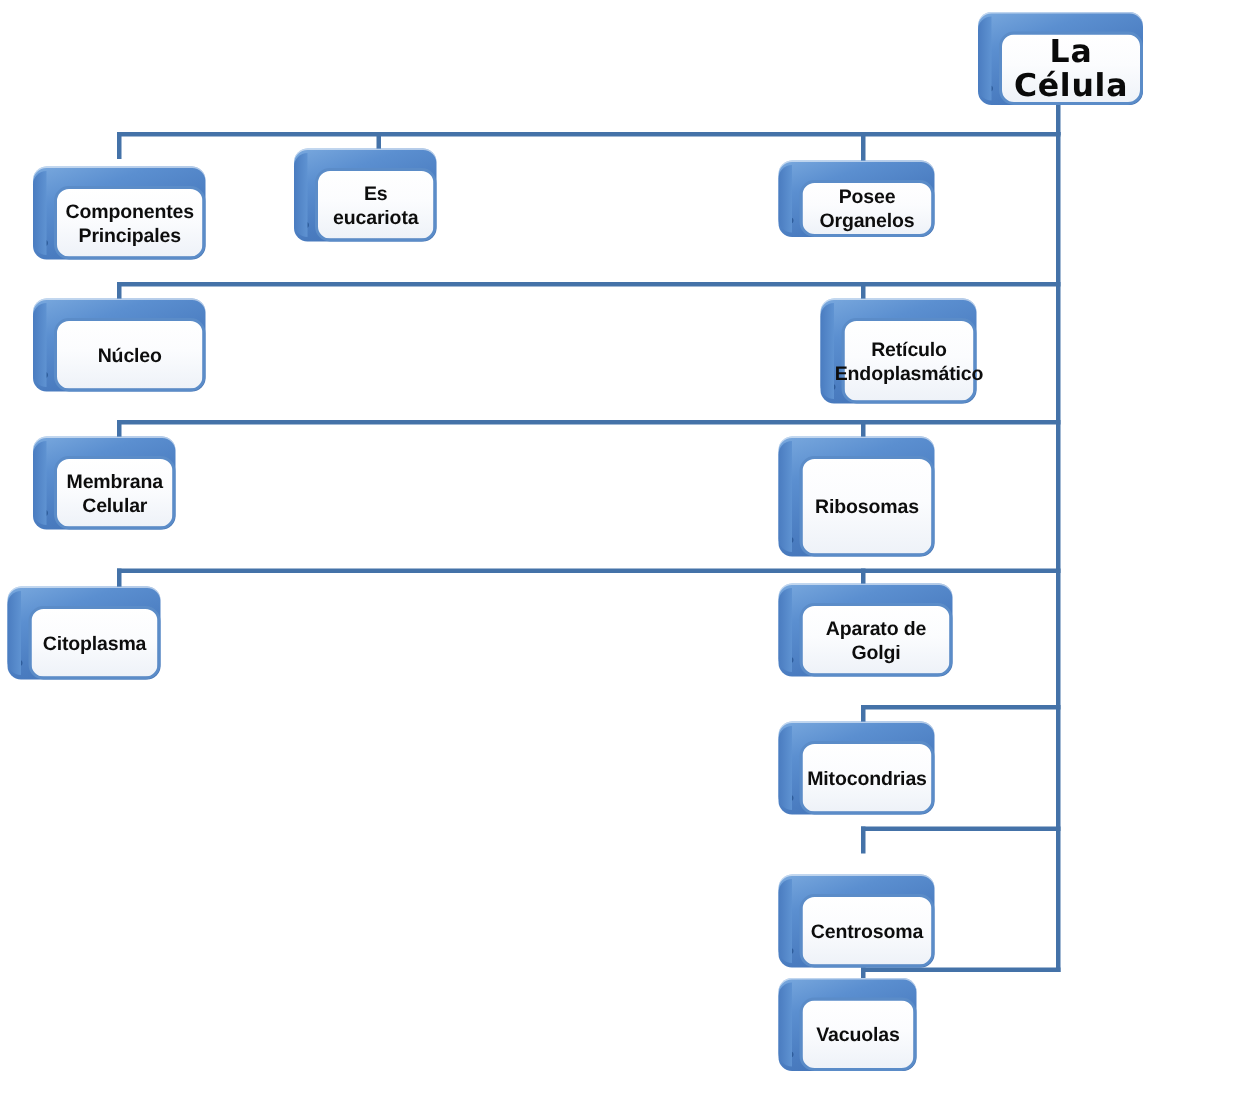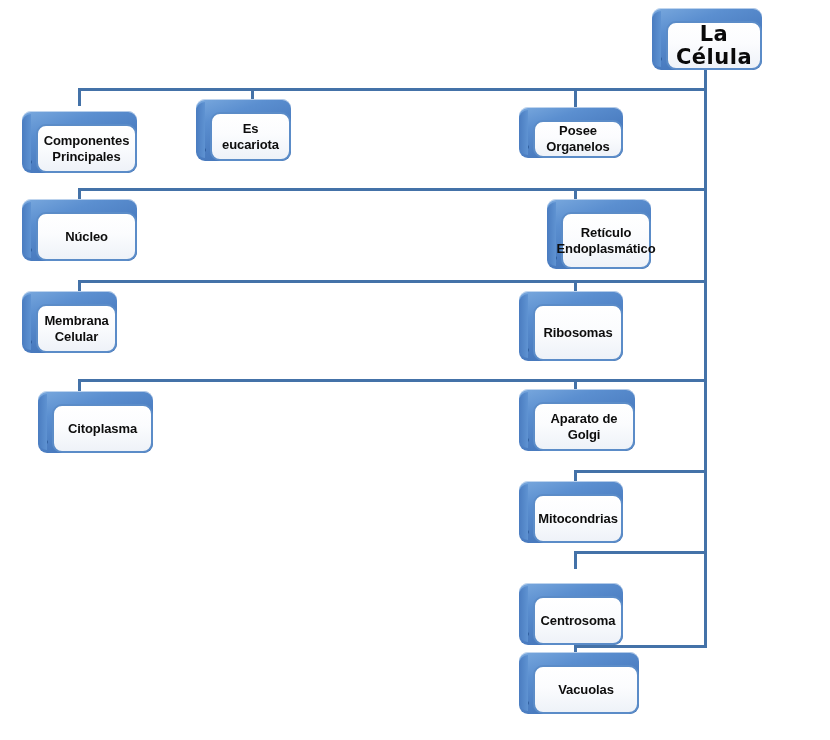--- a/index.html
+++ b/index.html
@@ -186,30 +186,30 @@
 
   <div class="node" style="left:22px; top:291px; width:95px; height:62px;">
     <div class="back">
         <span class="dot"></span>
       </div>
     <div class="front">
       <span class="label">Membrana Celular</span>
     </div>
   </div>
 
-  <div class="node" style="left:519px; top:291px; width:104px; height:70px;border-radius:11px;">
+  <div class="node" style="left:519px; top:291px; width:104px; height:80px;border-radius:11px;">
     <div class="back">
         <span class="dot"></span>
       </div>
     <div class="front">
       <span class="label">Ribosomas</span>
     </div>
   </div>
 
-  <div class="node" style="left:38px; top:391px; width:115px; height:62px;">
+  <div class="node" style="left:5px; top:391px; width:102px; height:62px;">
     <div class="back">
         <span class="dot"></span>
       </div>
     <div class="front">
       <span class="label">Citoplasma</span>
     </div>
   </div>
 
   <div class="node" style="left:519px; top:389px; width:116px; height:62px;">
     <div class="back">
@@ -231,21 +231,21 @@
 
   <div class="node" style="left:519px; top:561px; width:104px; height:62px;margin-top:22px;">
     <div class="back">
         <span class="dot"></span>
       </div>
     <div class="front">
       <span class="label">Centrosoma</span>
     </div>
   </div>
 
-  <div class="node" style="left:519px; top:652px; width:120px; height:62px;">
+  <div class="node" style="left:519px; top:652px; width:92px; height:62px;">
     <div class="back">
         <span class="dot"></span>
       </div>
     <div class="front">
       <span class="label">Vacuolas</span>
     </div>
   </div>
 
 </div>
 

